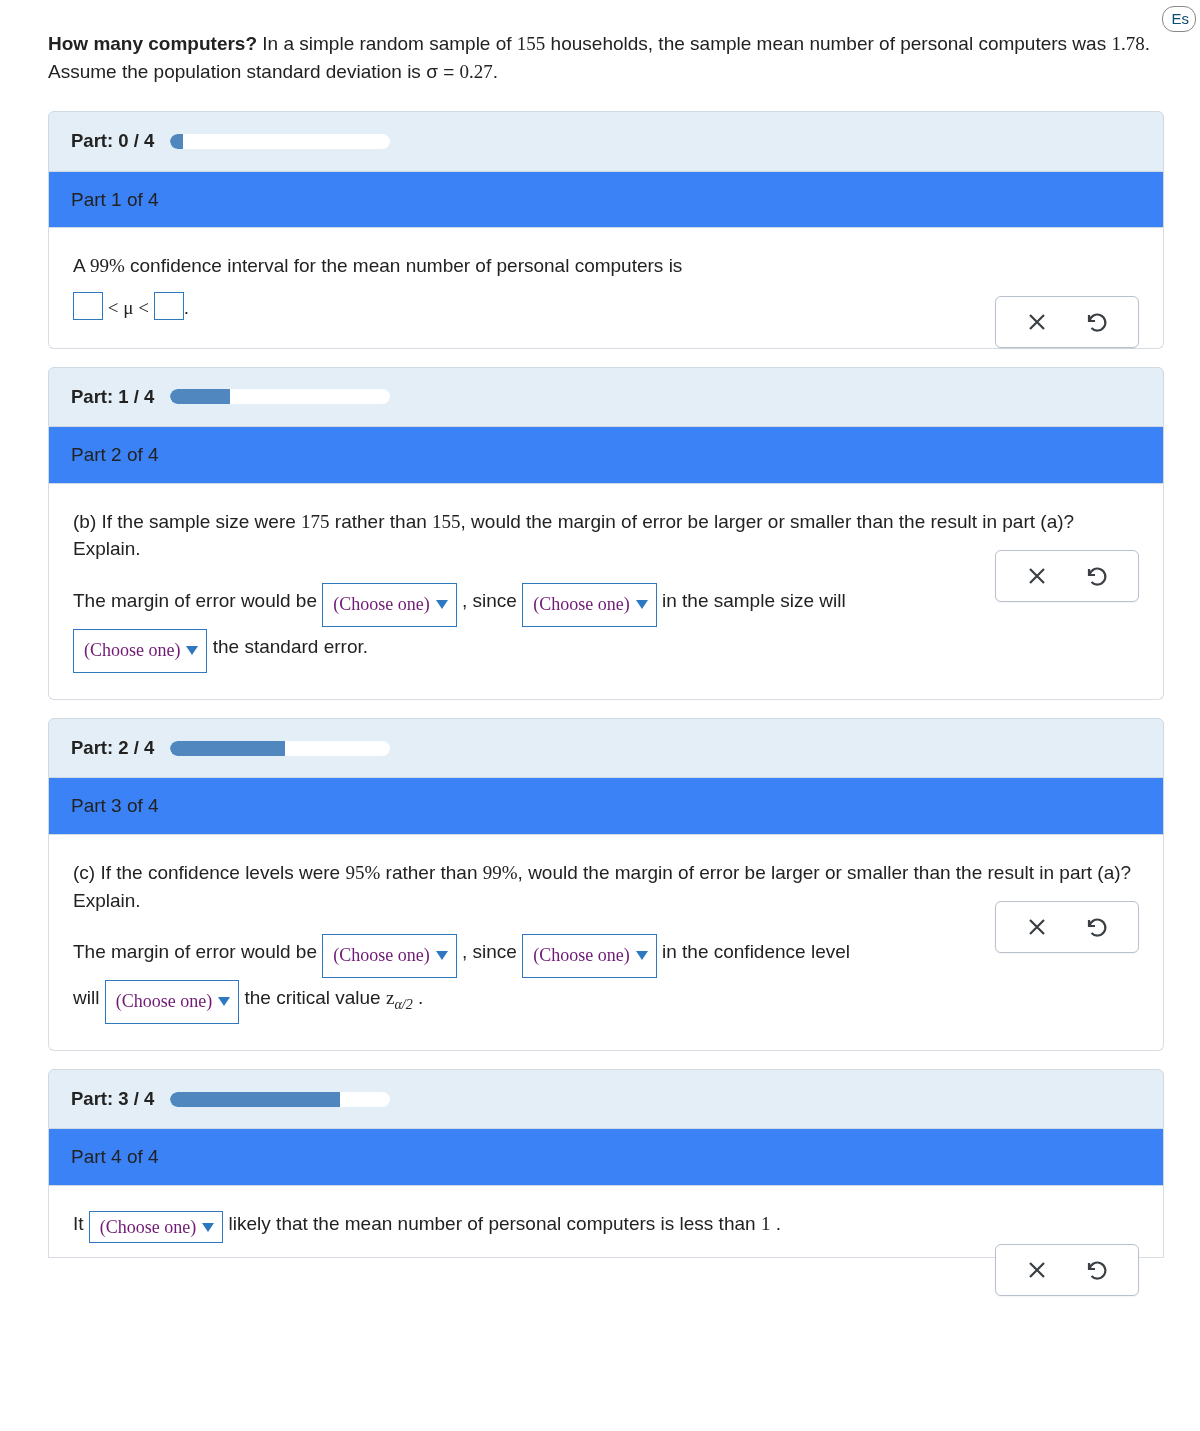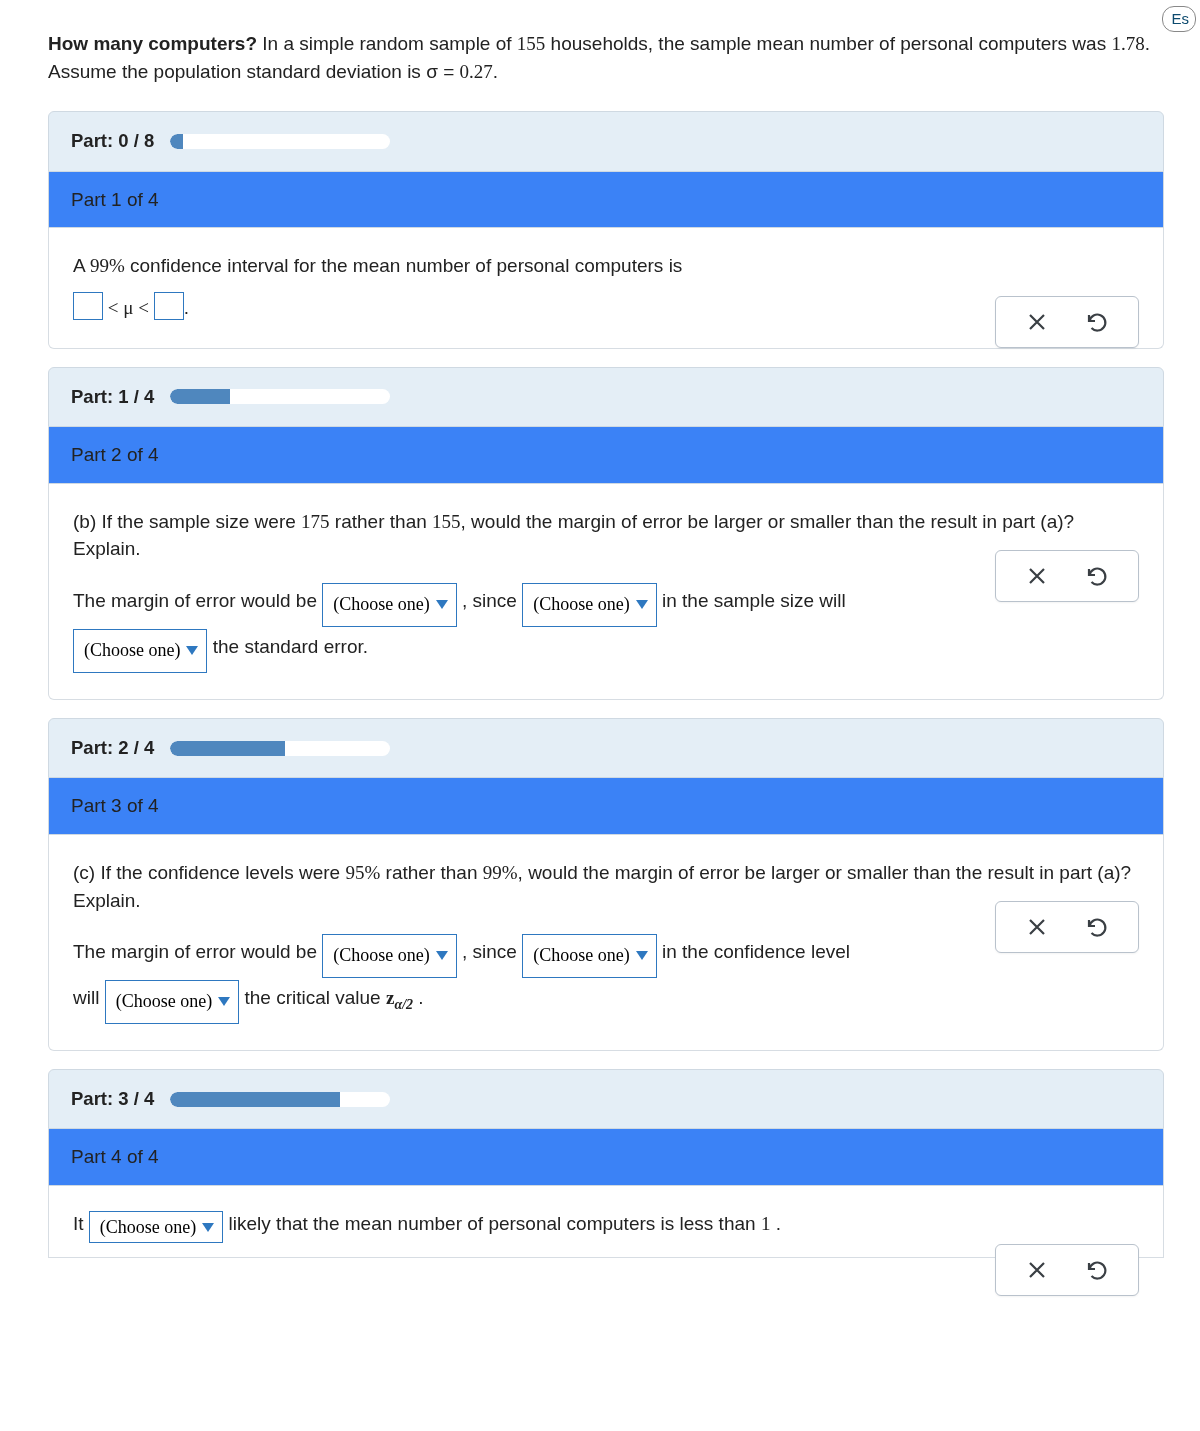--- a/index.html
+++ b/index.html
@@ -72,21 +72,21 @@
     display: inline-block;
     width: 30px; height: 28px;
     border: 1.5px solid #2e78c0;
     vertical-align: -6px;
   }
   .choose {
     display: inline-flex;
     align-items: center;
     border: 1.5px solid #2e78c0;
     padding: 2px 8px 2px 10px;
-    color: #000000;
+    color: #701a75;
     font-family: Georgia, 'Times New Roman', serif;
     font-size: 18px;
     vertical-align: -3px;
     gap: 6px;
     cursor: pointer;
   }
   .choose .tri {
     width: 0; height: 0;
     border-left: 6px solid transparent;
     border-right: 6px solid transparent;
@@ -105,35 +105,35 @@
     box-shadow: 0 1px 2px rgba(0,0,0,.05);
     background: #fff;
   }
   .toolbox.t1 { top: 68px; }
   .toolbox.t2 { top: 66px; }
   .toolbox.t3 { top: 66px; }
   .toolbox.t4 { top: 58px; }
   .tb-btn { width: 26px; height: 26px; display:flex; align-items:center; justify-content:center; cursor:pointer; color:#3a3f44; }
   .tb-btn svg { width: 24px; height: 24px; stroke: currentColor; stroke-width: 2.2; fill: none; }
 
-  .sub { position: relative; font-weight: bold; }
+  .sub { position: relative; }
   .sub .subc { font-style: italic; font-size: 14px; position: relative; top: 5px; }
 </style>
 </head>
 <body>
 
 <div class="top-corner">Es</div>
 
 <div class="intro">
   <b>How many computers?</b>
   <span>In a simple random sample of </span><span class="num">155</span><span> households, the sample mean number of personal computers was </span><span class="num">1.78</span><span>. Assume the population standard deviation is σ = </span><span class="num">0.27</span><span>.</span>
 </div>
 
 <div class="progress-bar">
-  <span class="lbl">Part: 0 / 8</span>
+  <span class="lbl">Part: 0 / 4</span>
   <div class="track">
       <div class="fill" style="width:6%"></div>
     </div>
 </div>
 <div class="part-head">Part 1 of 4</div>
 <div class="panel">
   <div class="a-line">
     <span>A </span><span class="num">99%</span><span> confidence interval for the mean number of personal computers is</span>
   </div>
   <div>

